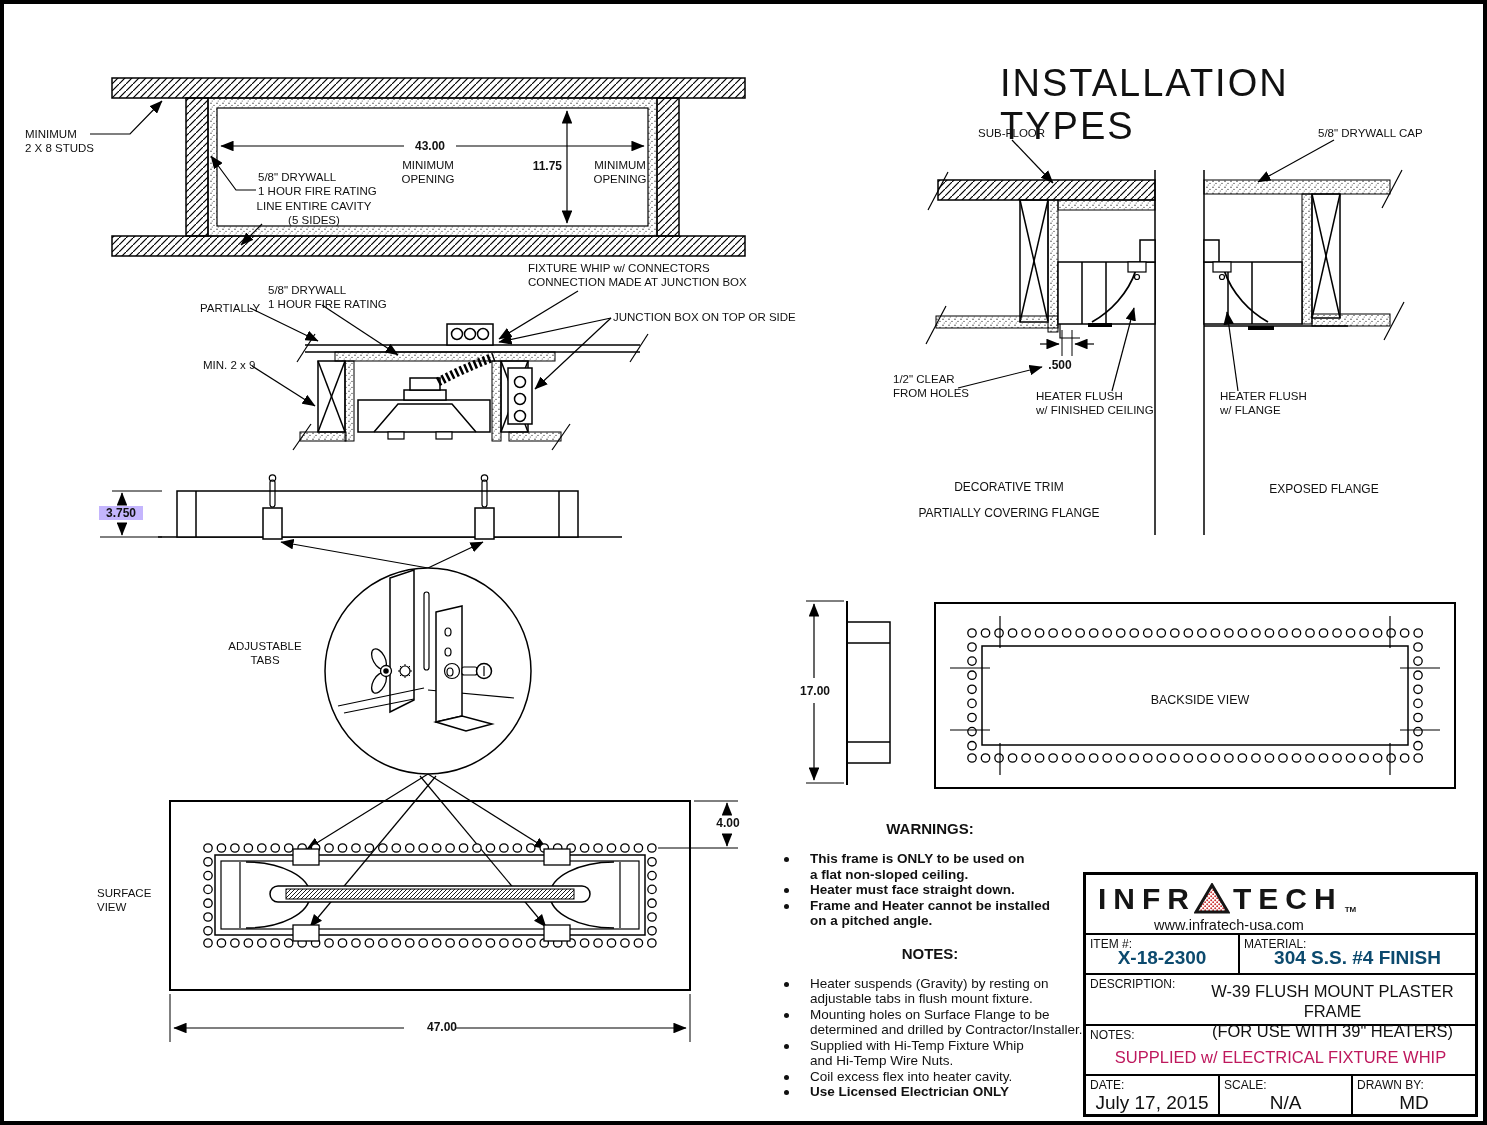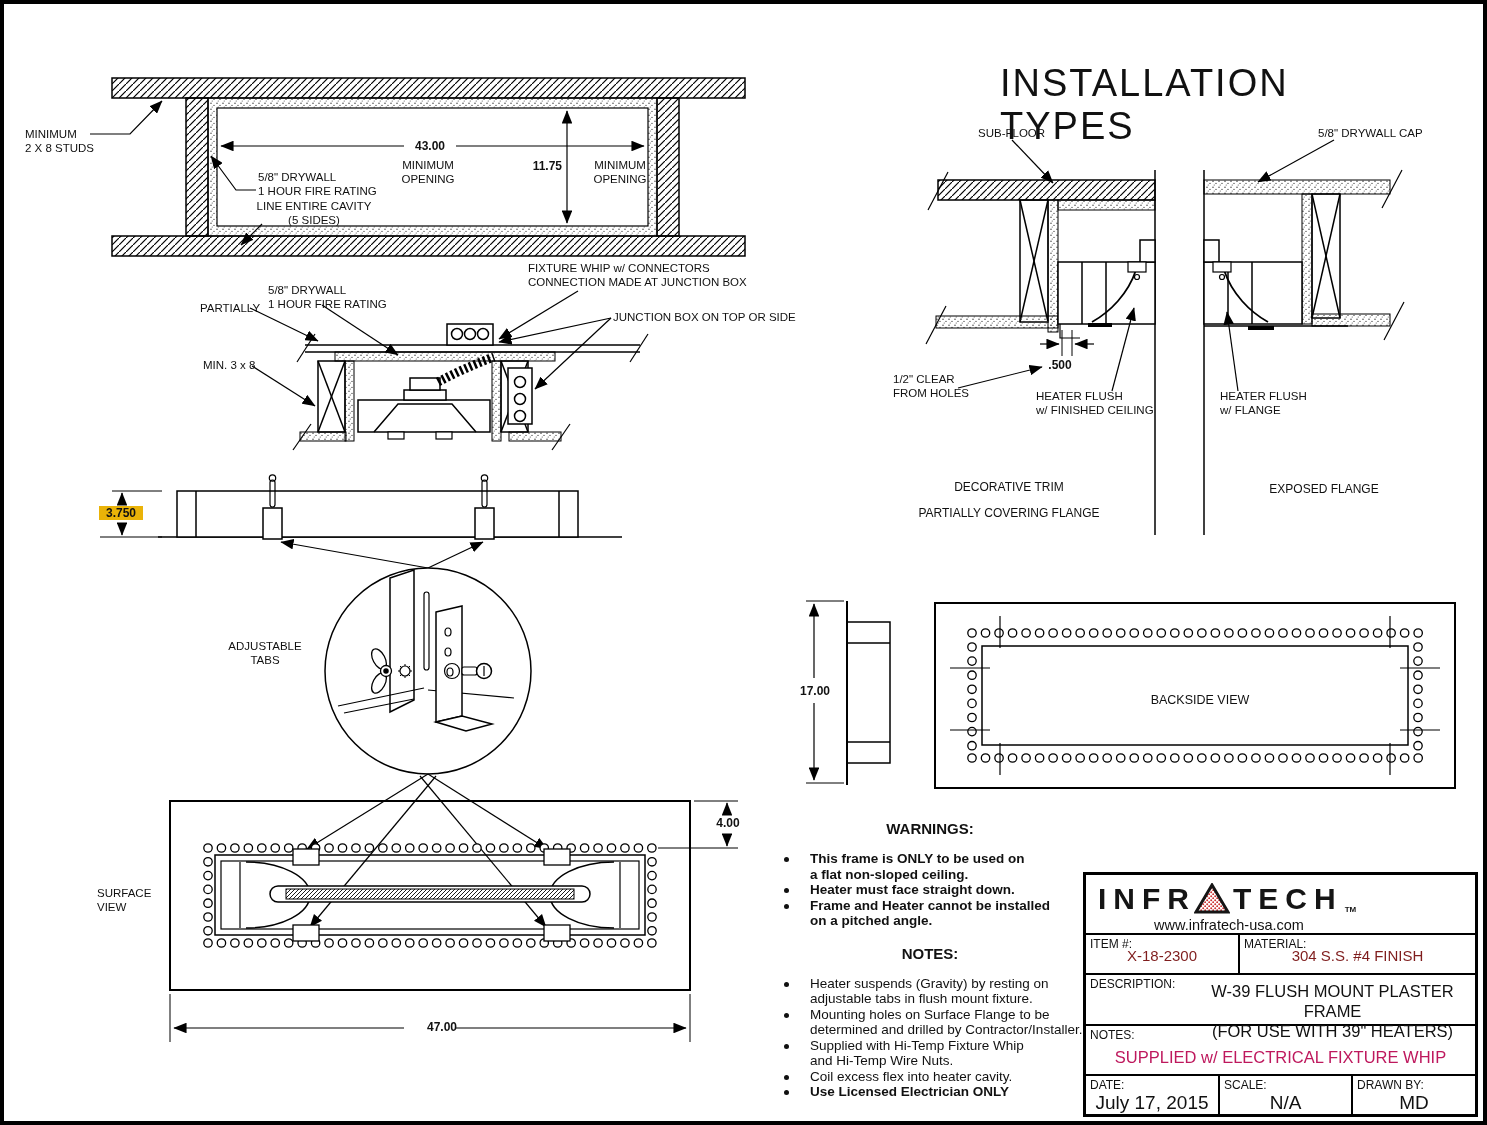--- a/index.html
+++ b/index.html
@@ -22,21 +22,21 @@
   #wn li.b{font-weight:bold;}
   #notes-head{margin-top:16px !important;}
   
   #tb{position:absolute;left:1083px;top:872px;width:395px;height:245px;border:3px solid #000;box-sizing:border-box;background:#fff;}
   #tb .row{position:relative;box-sizing:border-box;border-bottom:2px solid #000;}
   #tb .row:last-child{border-bottom:none;}
   .tb-label{position:absolute;left:4px;top:2px;font-size:12px;color:#111;}
   .cellwrap{display:flex;height:100%;}
   .cell{position:relative;box-sizing:border-box;flex:1;}
   .cell + .cell{border-left:2px solid #000;}
-  .tb-value-lg{position:absolute;left:0;right:0;top:12px;text-align:center;font-size:15px;color:#7f1d1d;}
+  .tb-value-lg{position:absolute;left:0;right:0;top:12px;text-align:center;font-size:19px;color:#0c4a6e;font-weight:bold;}
   .tb-value-md{position:absolute;left:110px;right:6px;top:6px;text-align:center;font-size:16.5px;line-height:20px;white-space:pre-line;color:#111;}
   .tb-value-notes{position:absolute;left:0;right:0;top:22px;text-align:center;font-size:16.5px;color:#be185d;}
   .tb-value-sm{position:absolute;left:0;right:0;top:16px;text-align:center;font-size:19px;color:#111;}
   
   #logo-row{position:absolute;left:12px;top:8px;display:flex;align-items:flex-end;}
   .logo-txt{font-size:30px;font-weight:bold;letter-spacing:7px;color:#151515;line-height:30px;}
   .logo-tm{font-size:8px;font-weight:bold;margin-left:2px;color:#151515;}
   #logo-web{position:absolute;left:38px;top:42px;width:210px;text-align:center;font-size:14.5px;color:#111;}
   #tb-address{position:absolute;right:6px;top:4px;width:170px;text-align:right;font-size:12.5px;line-height:14.5px;white-space:pre-line;color:#111;}
 </style>
@@ -441,26 +441,26 @@
 <div class="lbl ctr" style="left:575px;top:158px;width:90px;">MINIMUM
 OPENING</div>
 <div class="lbl" style="left:258px;top:170px;">5/8" DRYWALL
 1 HOUR FIRE RATING</div>
 <div class="lbl ctr" style="left:252px;top:199px;width:124px;">LINE ENTIRE CAVITY
 (5 SIDES)</div>
 
 <div class="lbl" style="left:200px;top:301px;">PARTIALLY</div>
 <div class="lbl" style="left:268px;top:283px;">5/8" DRYWALL
 1 HOUR FIRE RATING</div>
-<div class="lbl" style="left:203px;top:358px;">MIN. 3 x 8</div>
+<div class="lbl" style="left:203px;top:358px;">MIN. 2 x 9</div>
 <div class="lbl" style="left:528px;top:261px;">FIXTURE WHIP w/ CONNECTORS
 CONNECTION MADE AT JUNCTION BOX</div>
 <div class="lbl" style="left:613px;top:310px;">JUNCTION BOX ON TOP OR SIDE</div>
 
-<div class="lbl dim ctr" style="left:99px;top:506px;width:44px;background:#eab308;">3.750</div>
+<div class="lbl dim ctr" style="left:99px;top:506px;width:44px;background:#c4b5fd;">3.750</div>
 <div class="lbl ctr" style="left:222px;top:639px;width:86px;">ADJUSTABLE
 TABS</div>
 
 <div class="lbl" style="left:97px;top:886px;">SURFACE
 VIEW</div>
 <div class="lbl dim ctr" style="left:708px;top:816px;width:40px;">4.00</div>
 <div class="lbl dim ctr" style="left:418px;top:1020px;width:48px;">47.00</div>
 
 <div class="big-title" style="left:1000px;top:62px;width:350px;">INSTALLATION TYPES</div>
 <div class="lbl" style="left:978px;top:126px;">SUB-FLOOR</div>

